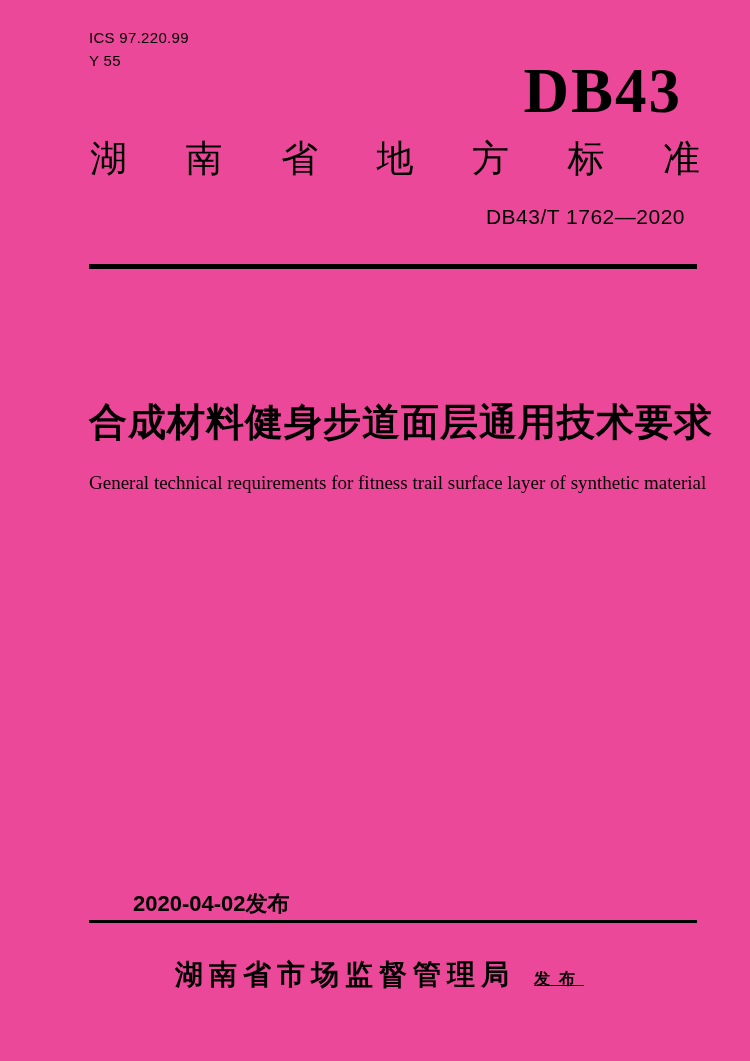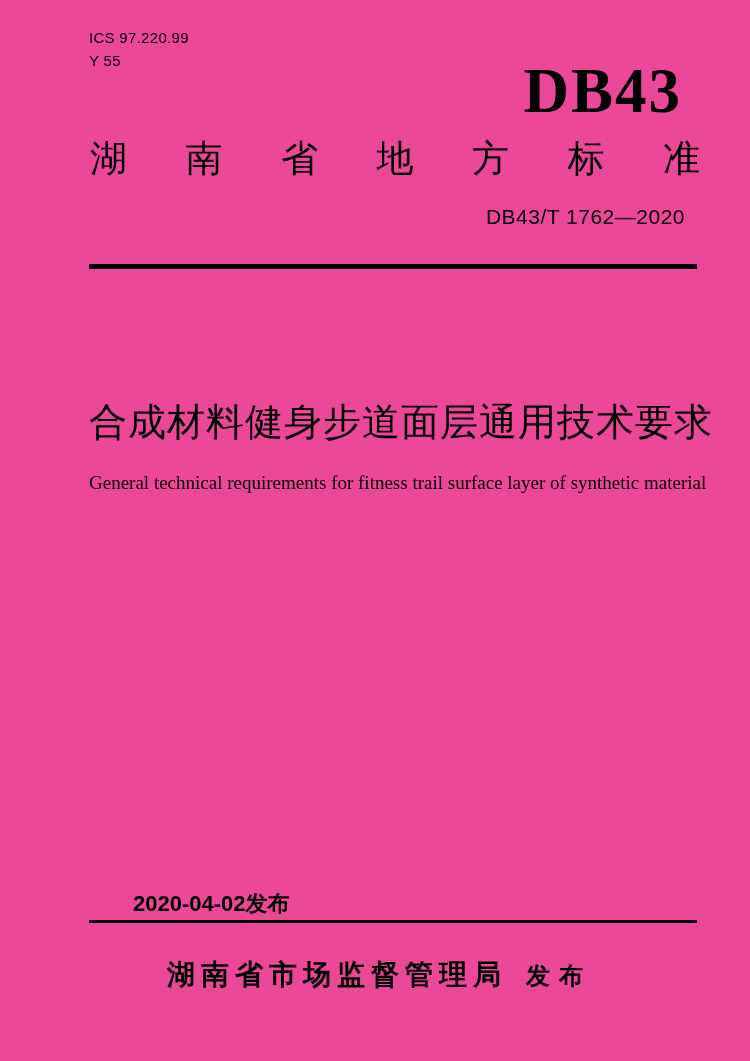--- a/index.html
+++ b/index.html
@@ -66,21 +66,21 @@
     background: #000000;
   }
   .title-cn {
     position: absolute;
     left: 89px;
     width: 608px;
     top: 402px;
     margin: 0;
     text-align: center;
     font-size: 38px;
-    font-weight: normal;
+    font-weight: bold;
     line-height: 1.1;
     letter-spacing: 1px;
     white-space: nowrap;
   }
   .title-en {
     position: absolute;
     left: 89px;
     width: 608px;
     top: 470px;
     margin: 0;
@@ -123,26 +123,27 @@
   }
   .issuer {
     font-size: 28px;
     font-weight: bold;
     letter-spacing: 6px;
     margin-right: -6px;
     line-height: 1.2;
     white-space: nowrap;
   }
   .publish-label {
-    font-size: 24px;
+    font-size: 16px;
     font-weight: bold;
     letter-spacing: 9px;
     margin-right: -9px;
     line-height: 1.2;
     white-space: nowrap;
+    text-decoration: underline;
   }
 </style>
 </head>
 <body>
 
 <div class="page">
 
   <div class="ics-block">
     <div>ICS 97.220.99</div>
     <div>Y 55</div>

